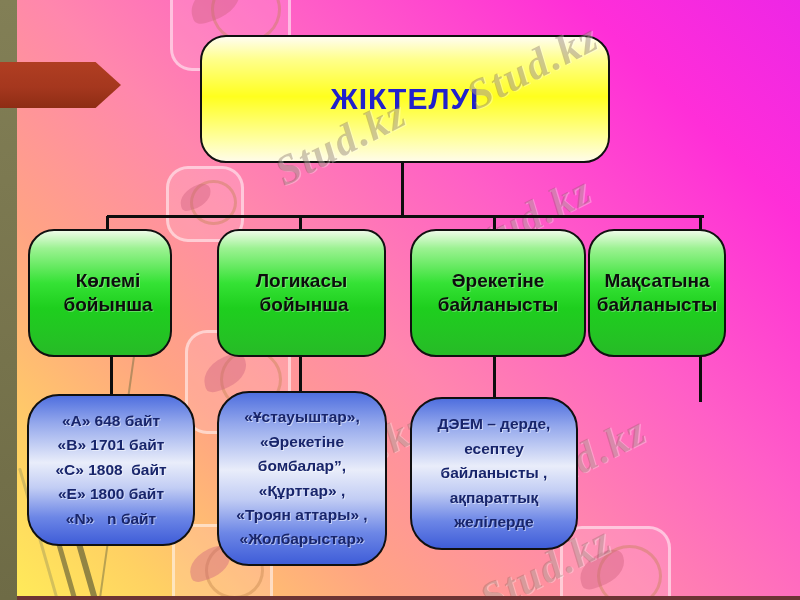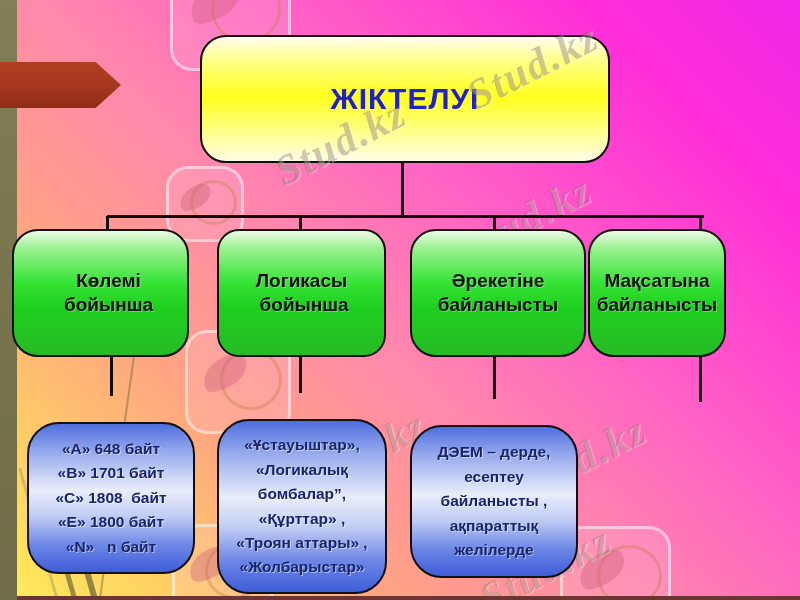--- a/index.html
+++ b/index.html
@@ -33,22 +33,22 @@
   .wm.back { z-index:6; color:rgba(110,92,80,0.28); }
   .box { position:absolute; box-sizing:border-box; border:2px solid #101010; z-index:10;
     display:flex; align-items:center; justify-content:center; text-align:center; font-weight:bold; }
   .title-box { left:200px; top:35px; width:410px; height:128px; border-radius:26px;
     background:linear-gradient(180deg,#fffdf0 0%,#ffff8c 18%,#ffff1e 48%,#ffffa0 82%,#fffce8 100%); }
   .title-text { font-size:30px; color:#2121cc; letter-spacing:1px; }
   .green { top:229px; height:128px; border-radius:26px; color:#0d0d0d; font-size:19px;
     line-height:1.28; padding:6px 8px;
     background:linear-gradient(180deg,#eefbe8 0%,#9cf292 14%,#35e235 42%,#1ecf1e 62%,#27bb27 100%); }
   .blue { border-radius:32px; color:#18256b; font-size:15.5px; line-height:1.58; padding:8px 6px;
-    background:linear-gradient(180deg,#4f6fdf 0%,#93a7ec 18%,#e9edfa 45%,#c2cdf4 62%,#6c86e6 82%,#3f5dd8 100%);margin-top:28px; }
-  .g1 { left:12px;  width:177px;padding-left:24px; }
+    background:linear-gradient(180deg,#4f6fdf 0%,#93a7ec 18%,#e9edfa 45%,#c2cdf4 62%,#6c86e6 82%,#3f5dd8 100%); }
+  .g1 { left:28px;  width:144px;padding-left:24px; }
   .g2 { left:217px; width:169px;border-radius:22px; }
   .g3 { left:410px; width:176px; }
   .g4 { left:588px; width:138px; }
   .b1 { left:27px;  top:394px; width:168px; height:152px; }
   .b2 { left:217px; top:391px; width:170px; height:175px; }
   .b3 { left:410px; top:397px; width:168px; height:153px; }
   .b4 { left:616px; top:400px; width:169px; height:152px; }
   .pre { white-space:pre-wrap; }
   .green .pre { text-shadow:1px 1px 0 rgba(255,255,255,0.3); }
   .blue  .pre { text-shadow:1px 1px 0 rgba(255,255,255,0.5); }
@@ -115,21 +115,21 @@
 
   <div class="box blue b1">
     <span class="pre">«А» 648 байт
 «В» 1701 байт
 «С» 1808  байт
 «Е» 1800 байт
 «N»   n байт</span>
   </div>
   <div class="box blue b2">
     <span class="pre">«Ұстауыштар»,
-«Логикалық
+«Әрекетіне
 бомбалар”,
 «Құрттар» ,
 «Троян аттары» ,
 «Жолбарыстар»</span>
   </div>
   <div class="box blue b3">
     <span class="pre">ДЭЕМ – дерде,
 есептеу
 байланысты ,
 ақпараттық

